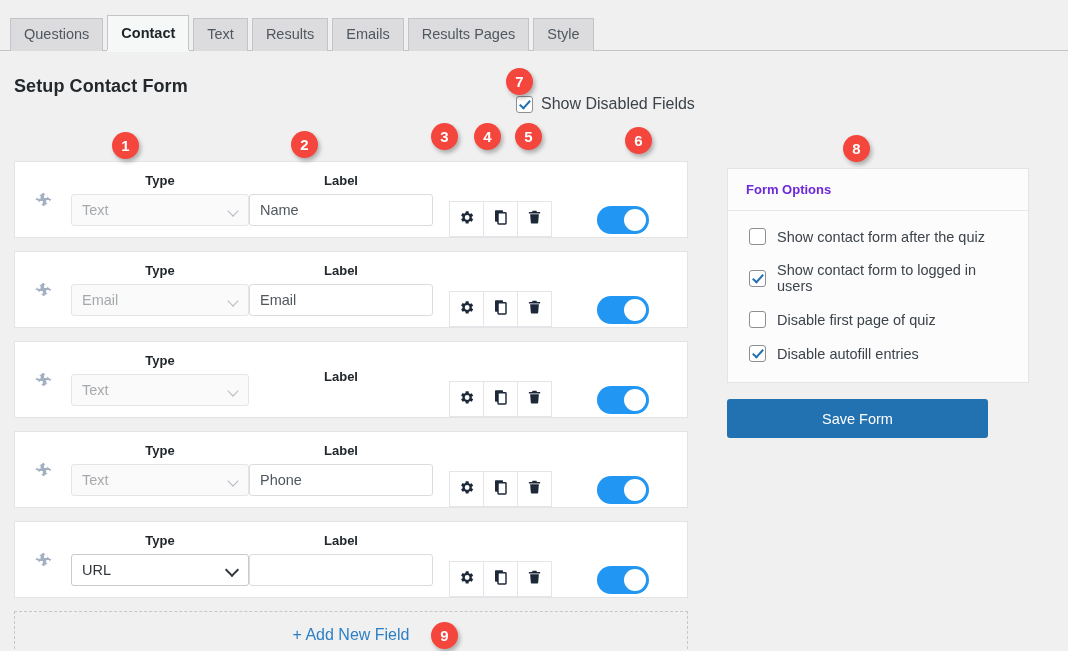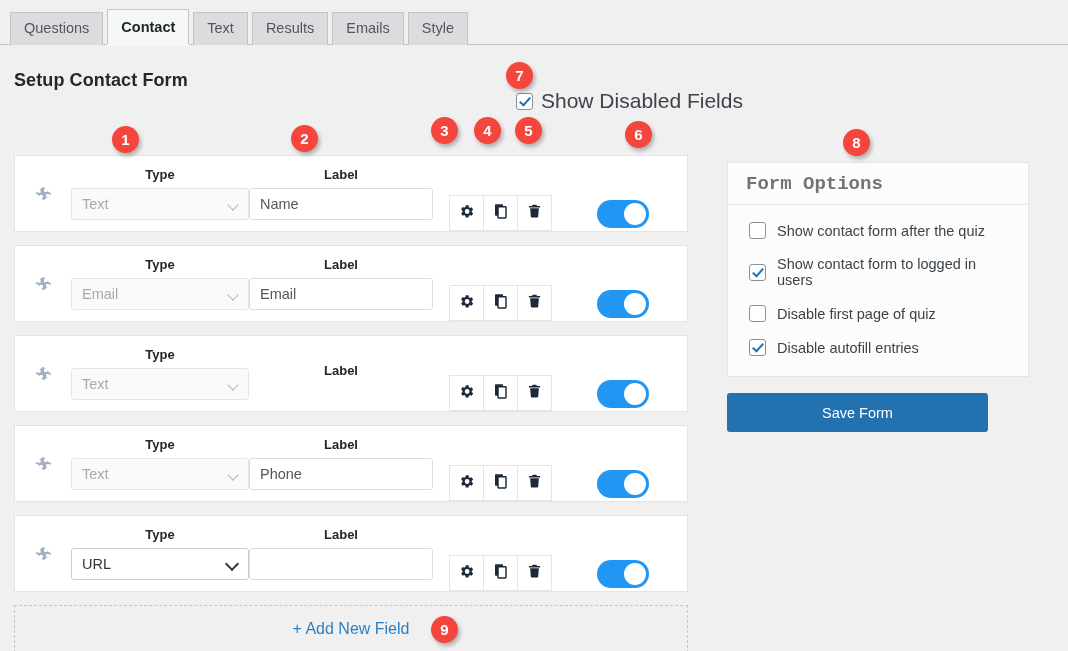--- a/index.html
+++ b/index.html
@@ -7,21 +7,21 @@
     margin: 0; padding: 0;
     width: 1068px; height: 651px;
     background: #f0f0f0;
     font-family: "Liberation Sans", sans-serif;
     overflow: hidden;
   }
 
   
   .tabbar {
     position: relative;
-    height: 45px;
+    height: 51px;
     background: #f0f0f0;
     padding-left: 10px;
     display: flex;
     align-items: flex-end;
     border-radius: 17px;
   }
   .tabbar::after {
     content: "";
     position: absolute;
     left: 0; right: 0; bottom: 0;
@@ -76,21 +76,21 @@
     color: #23282d;
     letter-spacing: .1px;
   }
 
   .showdisabled {
     position: absolute;
     left: 516px; top: 44px;
     display: flex;
     align-items: center;
     gap: 8px;
-    font-size: 21px;
+    font-size: 16px;
     color: #3c434a;
     cursor: pointer;
   }
 
   
   .cb {
     width: 17px; height: 17px;
     border: 1px solid #8c8f94;
     border-radius: 3px;
     background: #fff;
@@ -252,24 +252,23 @@
   .options-head {
     height: 42px;
     border-bottom: 1px solid #e8e8e8;
     display: flex;
     align-items: center;
     padding-left: 18px;
     position: relative;
     background: #fcfcfc;
   }
   .options-head-title {
-    font-size: 19px;
+    font-size: 13px;
     font-weight: bold;
-    color: #737373;
-    font-family: Liberation Mono, monospace;
+    color: #6d28d9;
   }
   .options-body { padding: 17px 18px 18px 21px; }
   .opt-row {
     display: flex;
     align-items: center;
     gap: 11px;
     margin-bottom: 17px;
     font-size: 14.5px;
     color: #3c434a;
     cursor: pointer;
@@ -312,20 +311,21 @@
 </style>
 </head>
 <body>
 
 <div class="tabbar" id="tabbar">
     <div class="tab">Questions</div>
     <div class="tab active">Contact</div>
     <div class="tab">Text</div>
     <div class="tab">Results</div>
     <div class="tab">Emails</div>
+    <div class="tab">Results Pages</div>
     <div class="tab">Style</div>
   </div>
 
 <div class="page">
 
   <div class="heading">Setup Contact Form</div>
 
   <div class="showdisabled">
     <div class="cb checked"></div>
     <span>Show Disabled Fields</span>

